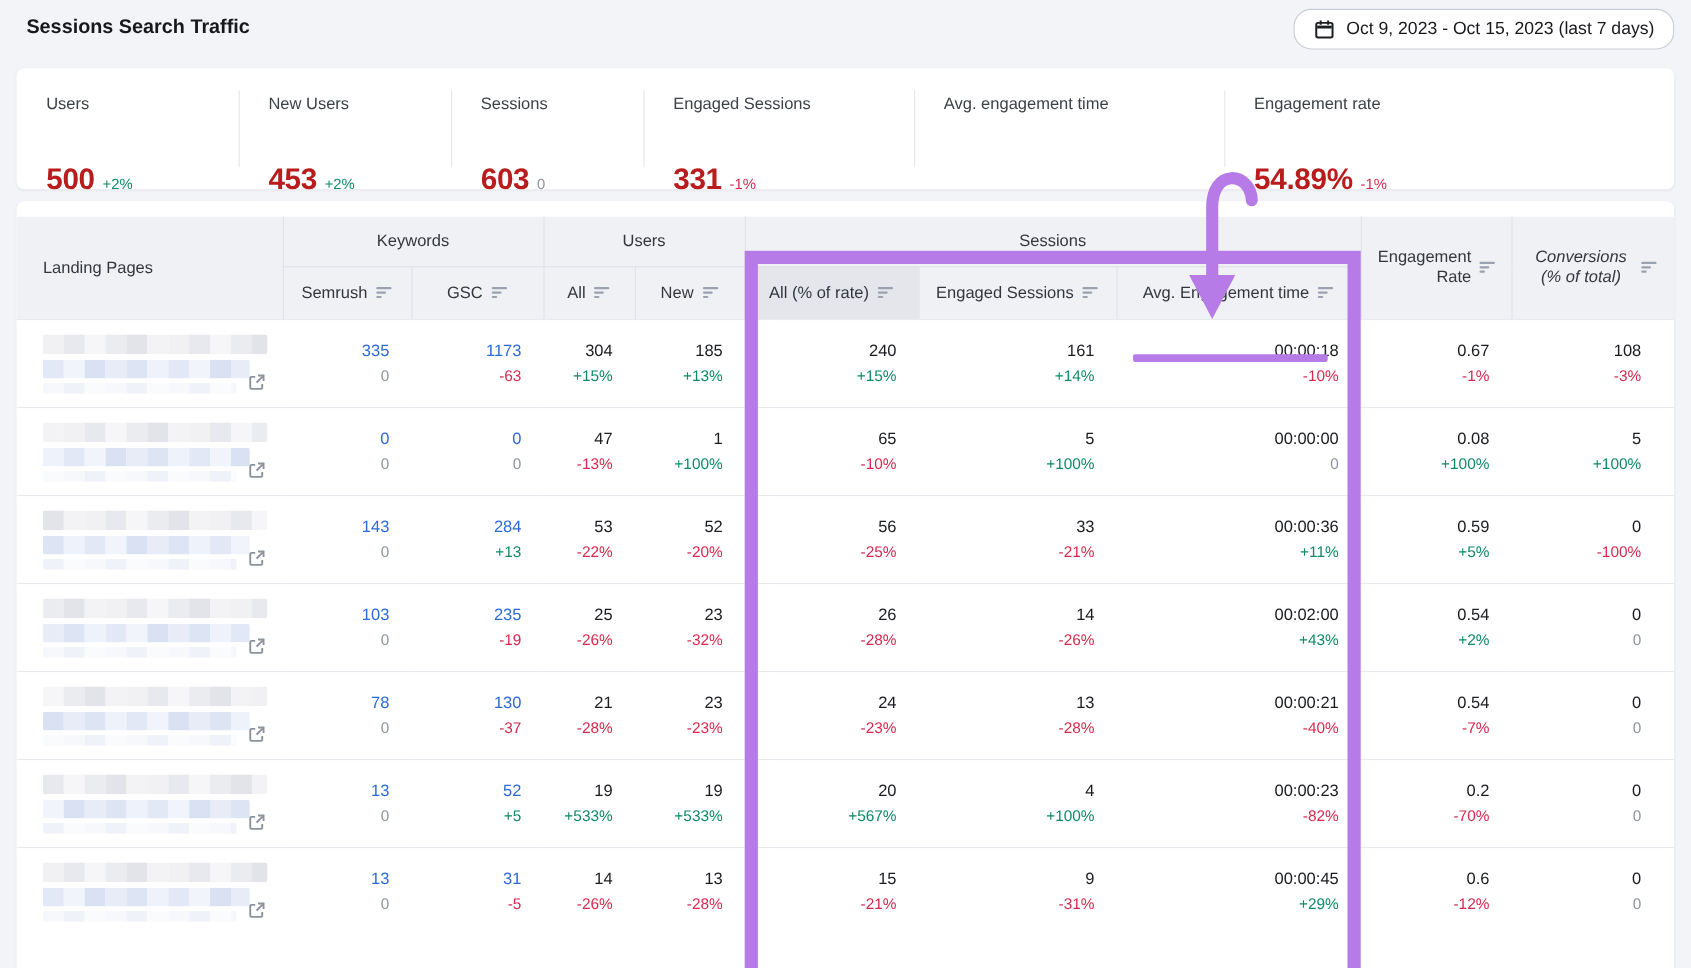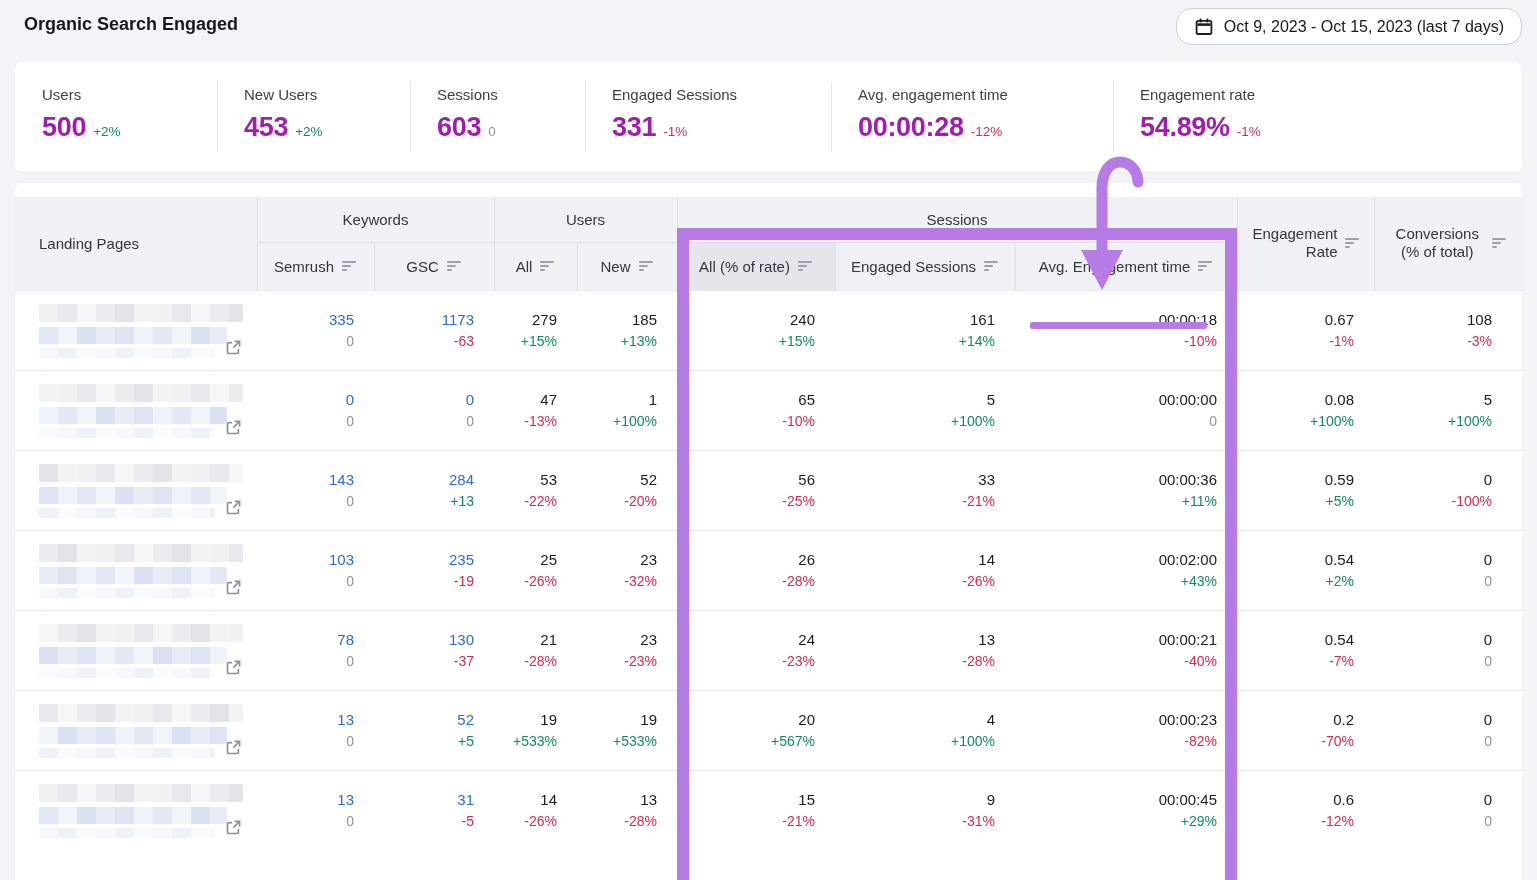--- a/index.html
+++ b/index.html
@@ -36,21 +36,21 @@
   .stat:nth-child(4) { width: 246px; }
   .stat:nth-child(5) { width: 282px; }
   .stat:nth-child(6) { width: 242px; }
   .stat:nth-child(7) { flex: 1; }
   .stat + .stat::before {
     content: ""; position: absolute; left: 0; top: 4px; bottom: 4px;
     width: 1px; background: #e4e6ec;
   }
   .stat-label { font-size: 15px; color: #3c4047; margin-bottom: 9px; white-space: nowrap; }
   .stat-value-row { display: flex; align-items: baseline; }
-  .stat-value { font-size: 27px; font-weight: 700; color: #a21caf; letter-spacing: -0.3px; white-space: nowrap; }
+  .stat-value { font-size: 27px; font-weight: 700; color: #b91c1c; letter-spacing: -0.3px; white-space: nowrap; margin-top: 36px; }
   .stat-delta { font-size: 13.5px; margin-left: 7px; white-space: nowrap; }
   
   .lp-card {
     position: absolute; left: 15px; right: 15px; top: 183px; height: 720px;
     background: #fff; border-radius: 7px 7px 0 0; box-shadow: 0 1px 2px rgba(30,34,60,.05);
     overflow: hidden;
   }
   .lp-title { padding: 19px 0 0 24px; font-size: 17px; font-weight: 700; color: #17181b; }
   table { border-collapse: collapse; table-layout: fixed; width: 1507px; margin-top: 14px; }
   thead th {
@@ -62,21 +62,21 @@
   th.group-head { border-bottom: 1px solid #dde0e7; }
   tr.sub-row th { height: 48px; }
   th.lp-head { text-align: left; padding-left: 24px; }
   th.sel { background: #e4e6eb; }
   .th-flex { display: inline-flex; align-items: center; gap: 8px; justify-content: center; }
   .th-2line { display: flex; align-items: center; gap: 7px; }
   .th-right { justify-content: flex-end; padding-right: 14px; }
   .th-center { justify-content: center; }
   .th-2line .lbl { line-height: 18px; }
   .t-right { text-align: right; }
-  .t-center { text-align: center; }
+  .t-center { text-align: center; font-style: italic; }
   .sort-ic { position: relative; width: 15px; height: 11px; display: inline-block; flex: none; cursor: pointer; }
   .sort-ic i { position: absolute; left: 0; height: 2.2px; background: #9ba2ae; border-radius: 1px; }
   .sort-ic i:nth-child(1) { top: 0; width: 14px; }
   .sort-ic i:nth-child(2) { top: 4px; width: 9px; }
   .sort-ic i:nth-child(3) { top: 8px; width: 5px; }
   
   tbody td { height: 79px; vertical-align: middle; }
   tbody tr td { border-top: 1px solid #e7eaef; }
   .num-cell { text-align: right; padding-right: 20px; }
   td:nth-child(10) { padding-right: 30px; }
@@ -102,21 +102,21 @@
   }
   .hl-underline {
     position: absolute; left: 1030px; top: 322px; width: 177px; height: 7px;
     background: #b77be7; border-radius: 2px; pointer-events: none; z-index: 6;
   }
   .hl-arrow { position: absolute; left: 1060px; top: 148px; pointer-events: none; z-index: 6; }
 </style>
 </head>
 <body>
 
-<div class="page-title">Organic Search Engaged</div>
+<div class="page-title">Sessions Search Traffic</div>
 
 <div class="date-btn">
   <span>
     <svg width="20" height="20" viewBox="0 0 20 20">
       <rect x="2.6" y="3.8" width="14.8" height="13.2" rx="1.6" fill="none" stroke="#1c1e22" stroke-width="1.8"></rect>
       <line x1="6.6" y1="1.6" x2="6.6" y2="5.4" stroke="#1c1e22" stroke-width="1.8"></line>
       <line x1="13.4" y1="1.6" x2="13.4" y2="5.4" stroke="#1c1e22" stroke-width="1.8"></line>
       <rect x="3.4" y="6.3" width="13.2" height="2.6" fill="#1c1e22"></rect>
     </svg>
   </span>
@@ -147,24 +147,20 @@
   </div>
     <div class="stat">
     <div class="stat-label">Engaged Sessions</div>
     <div class="stat-value-row">
       <span class="stat-value">331</span>
       <span class="stat-delta neg">-1%</span>
     </div>
   </div>
     <div class="stat">
     <div class="stat-label">Avg. engagement time</div>
-    <div class="stat-value-row">
-      <span class="stat-value">00:00:28</span>
-      <span class="stat-delta neg">-12%</span>
-    </div>
   </div>
     <div class="stat">
     <div class="stat-label">Engagement rate</div>
     <div class="stat-value-row">
       <span class="stat-value">54.89%</span>
       <span class="stat-delta neg">-1%</span>
     </div>
   </div>
   </div>
 
@@ -332,21 +328,21 @@
     </td>
     <td class="num-cell link">
             <span class="val">335</span>
             <span class="delta neutral">0</span>
           </td>
     <td class="num-cell link">
             <span class="val">1173</span>
             <span class="delta neg">-63</span>
           </td>
     <td class="num-cell">
-            <span class="val">279</span>
+            <span class="val">304</span>
             <span class="delta pos">+15%</span>
           </td>
     <td class="num-cell">
             <span class="val">185</span>
             <span class="delta pos">+13%</span>
           </td>
     <td class="num-cell">
             <span class="val">240</span>
             <span class="delta pos">+15%</span>
           </td>

